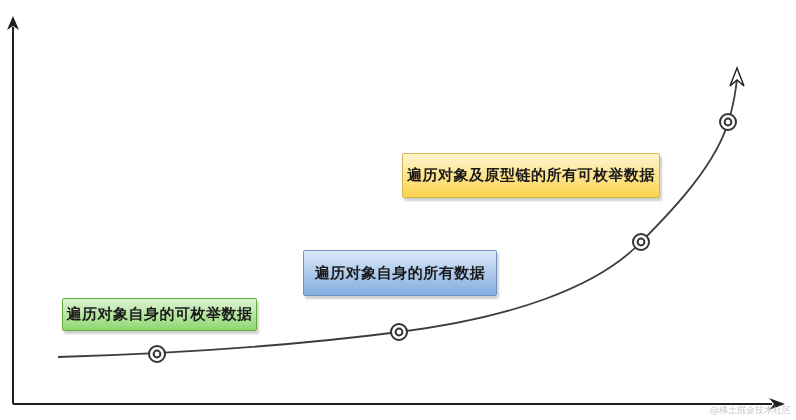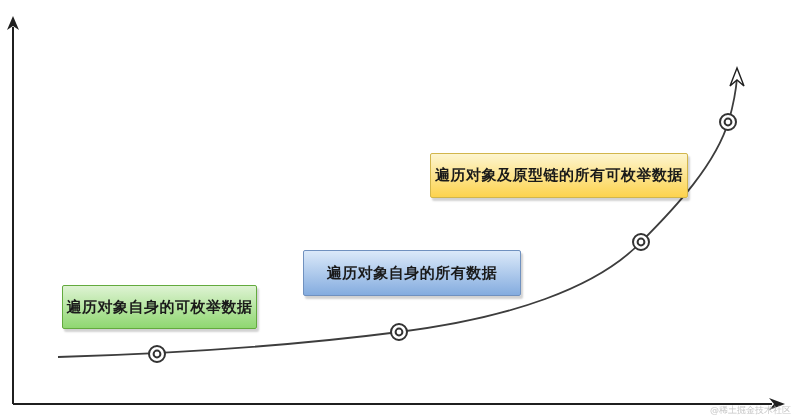--- a/index.html
+++ b/index.html
@@ -28,23 +28,23 @@
     border: 1px solid #888;
     border-radius: 2px;
     box-shadow: 2px 3px 2px rgba(0,0,0,0.18);
     font-size: 15px;
     font-weight: bold;
     color: #1a1a1a;
     text-align: center;
     letter-spacing: 0.5px;
     box-sizing: border-box;
   }
-  .box-green  { left: 62px;  top: 285px; width: 195px; height: 44px; }
-  .box-blue   { left: 303px; top: 250px; width: 218px; height: 46px; }
-  .box-yellow { left: 402px; top: 153px; width: 258px; height: 45px; margin-left: 28px; }
+  .box-green  { left: 62px;  top: 298px; width: 195px; height: 33px; }
+  .box-blue   { left: 303px; top: 250px; width: 194px; height: 46px; }
+  .box-yellow { left: 402px; top: 153px; width: 258px; height: 45px; }
   .box-red    { left: 555px; top: 65px;  width: 157px; height: 48px; }
   .watermark {
     position: absolute;
     right: 5px;
     bottom: 3px;
     font-size: 9px;
     color: #c7c7c7;
     user-select: none;
   }
 </style>

